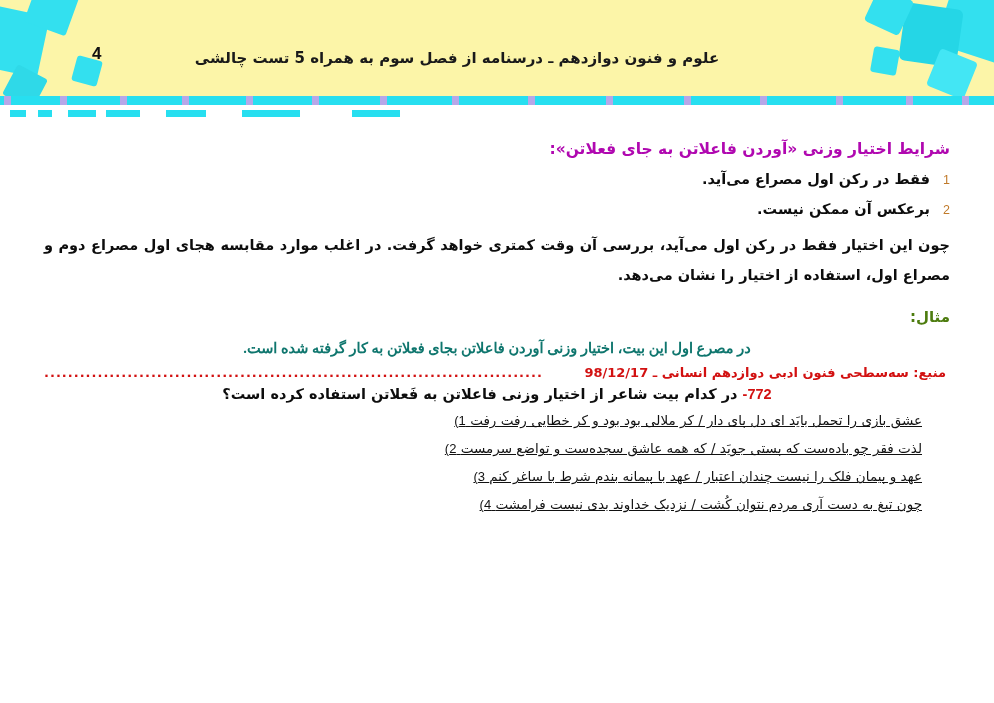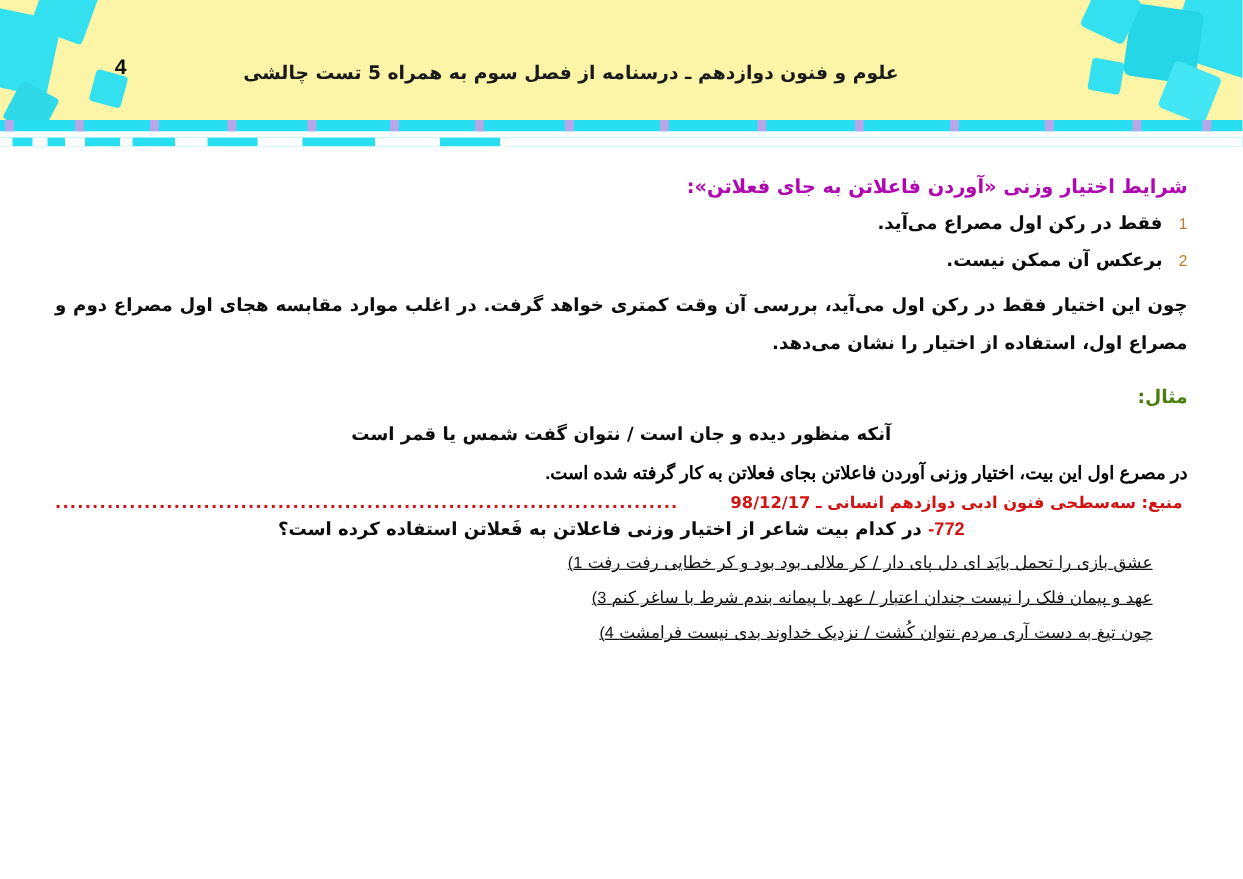--- a/index.html
+++ b/index.html
@@ -166,24 +166,24 @@
     font-size: 14.5px;
     font-weight: bold;
     color: #0d0d0d;
     margin-top: 14px;
     text-align: center;
     font-family: "DejaVu Sans", sans-serif;
   }
   .verse-note {
     font-size: 14.5px;
     font-weight: bold;
-    color: #000000;
+    color: #0f766e;
     margin-top: 14px;
-    text-align: right;
-    font-family: Liberation Sans, sans-serif;
+    text-align: center;
+    font-family: Liberation Serif, serif;
   }
 
   .source-line {
     margin-top: 8px;
     color: #d21111;
     font-size: 13px;
     font-weight: bold;
     display: flex;
     flex-direction: row;
     align-items: baseline;
@@ -293,40 +293,43 @@
     <li>
       <span class="li-num">2</span>
       <span>برعکس آن ممکن نیست.</span>
     </li>
   </ol>
 
   <p class="para">چون این اختیار فقط در رکن اول می‌آید، بررسی آن وقت کمتری خواهد گرفت. در اغلب موارد مقابسه هجای اول مصراع دوم و مصراع اول، استفاده از اختیار را نشان می‌دهد.</p>
 
   <div class="example-label">مثال:</div>
 
-  <div class="verse">آنکه منظور دیده و جان است / نتوان گفت شمس یا قمر است</div>
 
   <div class="verse-note">در مصرع اول این بیت، اختیار وزنی آوردن فاعلاتن بجای فعلاتن به کار گرفته شده است.</div>
 
   <div class="source-line">
     <span class="source-text">منبع: سه‌سطحی فنون ادبی دوازدهم انسانی ـ 98/12/17</span>
     <span class="source-dots">....................................................................................</span>
   </div>
 
   <div class="question">
     <span class="q-num">772-</span>
     <span>در کدام بیت شاعر از اختیار وزنی فاعلاتن به فَعلاتن استفاده کرده است؟</span>
   </div>
 
   <div class="choices">
     <div class="choice">
       <span>عشق بازی را تحمل بایَد ای دل پای دار / کر ملالی بود بود و کر خطایی رفت رفت</span>
       <span class="choice-num">1)</span>
     </div>
     <div class="choice">
+      <span>لذت فقر چو باده‌ست که پستی جویَد / که همه عاشق سجده‌ست و تواضع سرمست</span>
+      <span class="choice-num">2)</span>
+    </div>
+    <div class="choice">
       <span>عهد و پیمان فلک را نیست چندان اعتبار / عهد با پیمانه بندم شرط با ساغر کنم</span>
       <span class="choice-num">3)</span>
     </div>
     <div class="choice">
       <span>چون تیغ به دست آری مردم نتوان کُشت / نزدیک خداوند بدی نیست فرامشت</span>
       <span class="choice-num">4)</span>
     </div>
   </div>
 
 </div>

